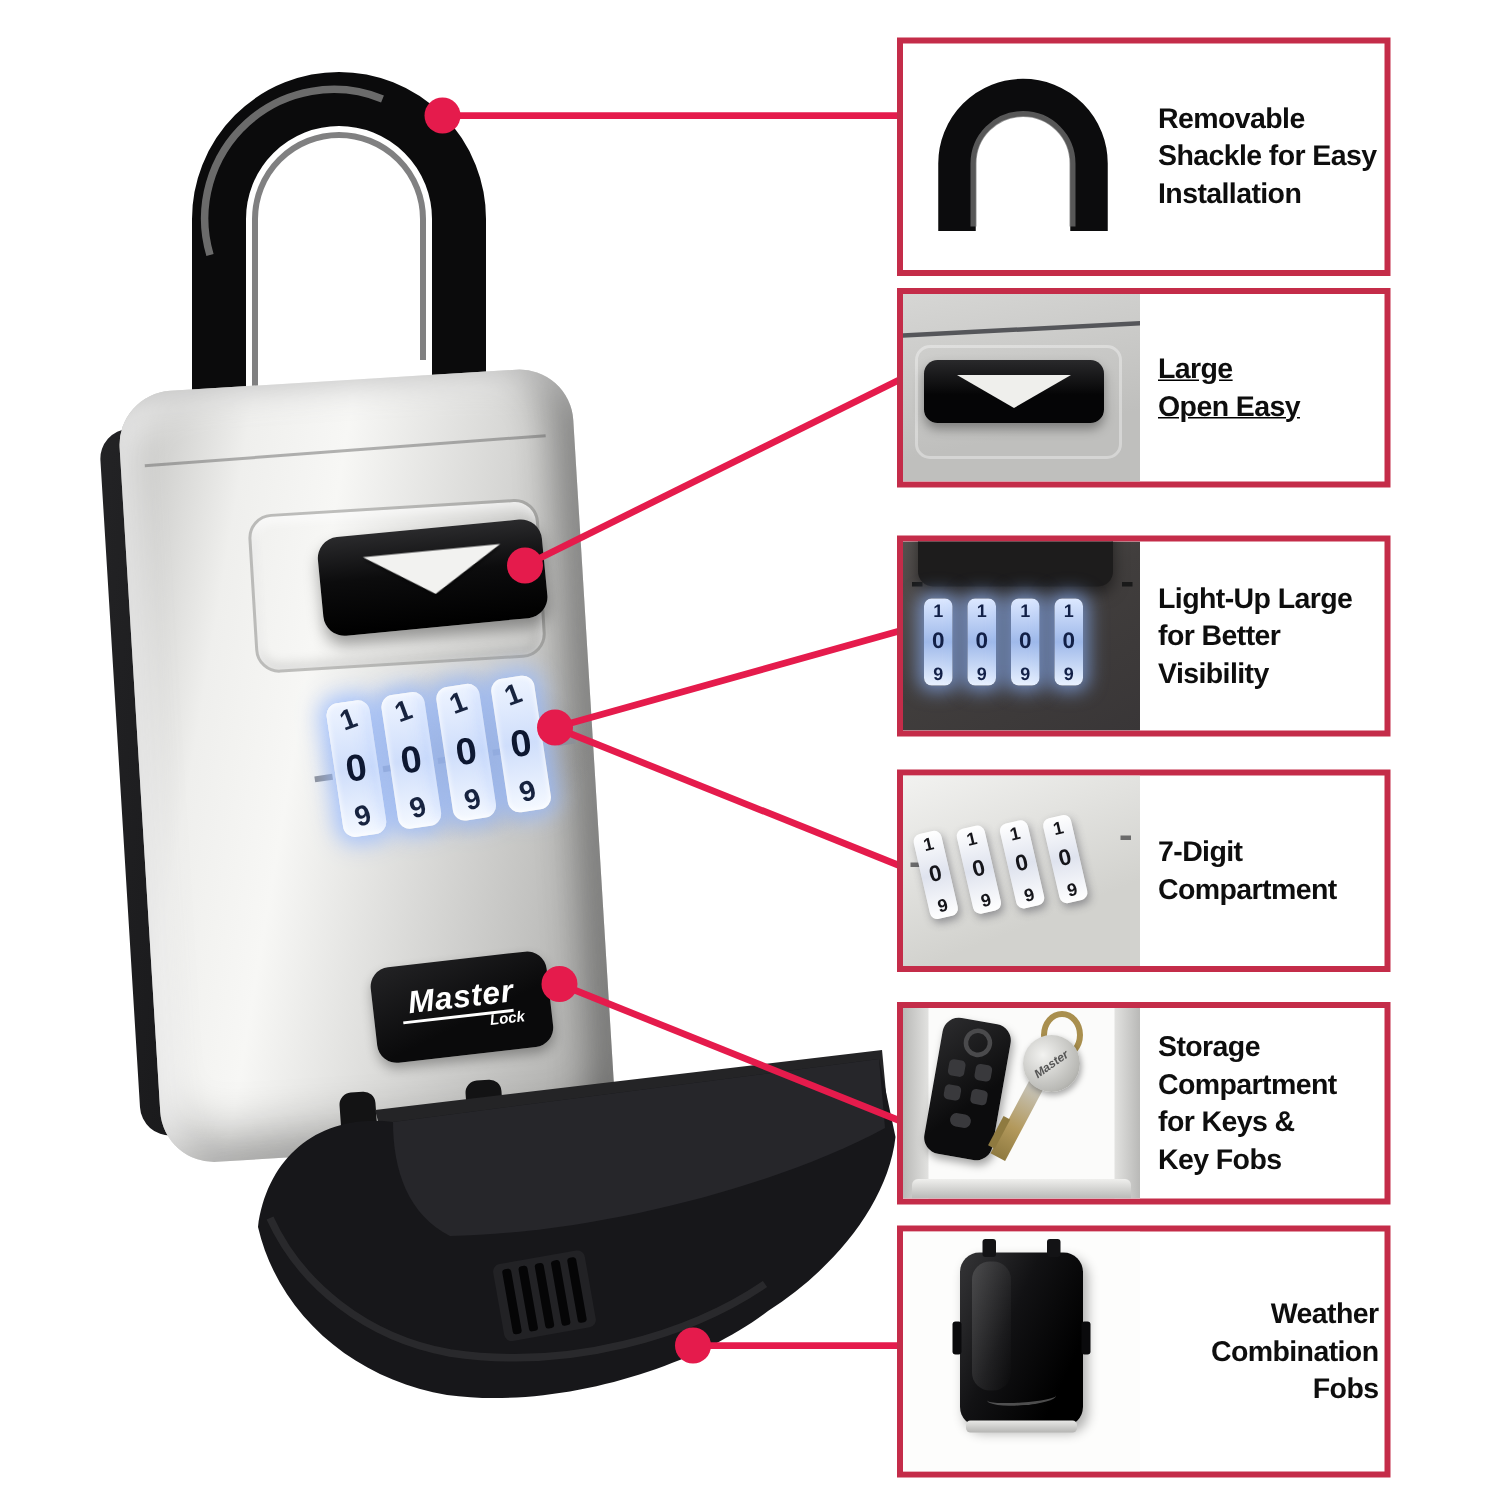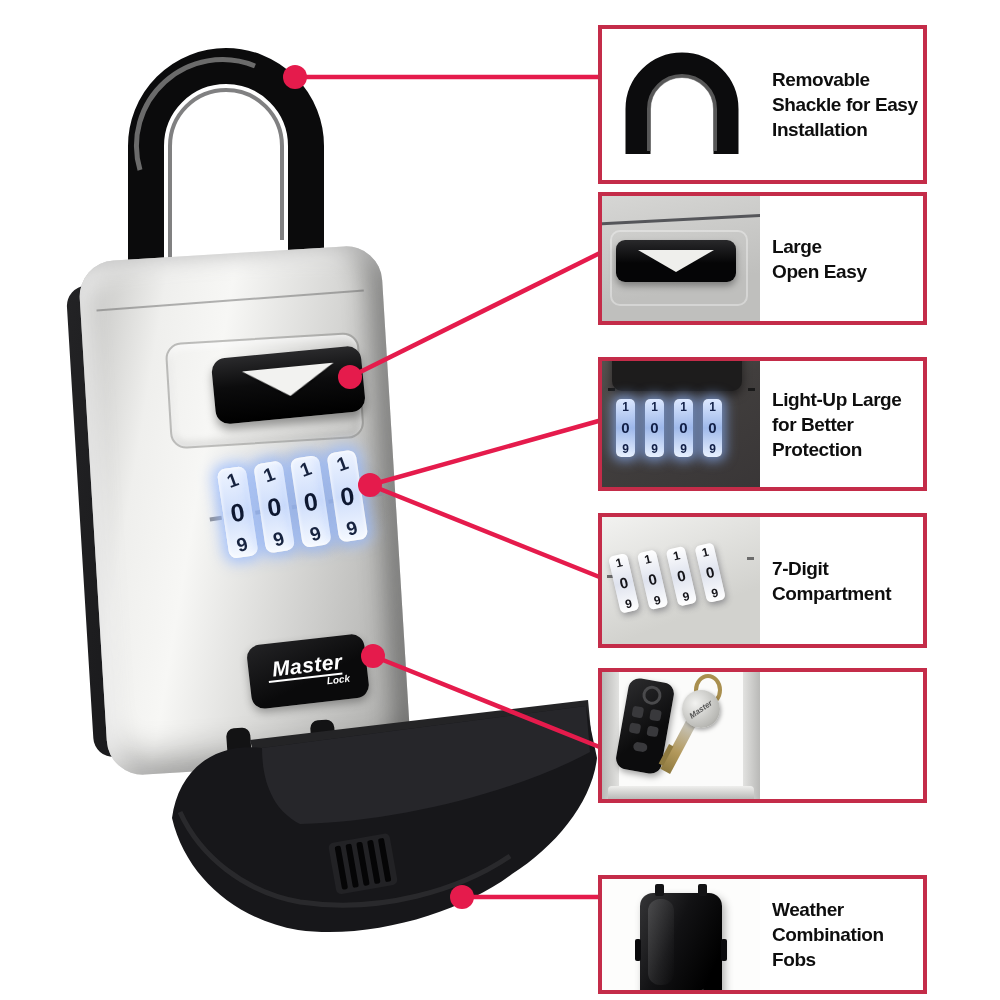--- a/index.html
+++ b/index.html
@@ -230,21 +230,21 @@
         <path d="M47 122 V80 A33 33 0 0 1 113 80 V122" fill="none" stroke="#707070" stroke-width="4" opacity=".75"></path>
       </svg>
     </div>
     <div class="box-text">
       <span>Removable</span>
       <span>Shackle for Easy</span>
       <span>Installation</span>
     </div>
   </div>
 
-  <div class="box" style="top:192px;height:133px;">
+  <div class="box" style="top:192px;height:133px;text-decoration:underline;">
     <div class="box-img">
       <div class="img-lever-bg">
         <div class="mini-seam"></div>
         <div class="mini-recess"></div>
         <div class="mini-lever">
           <div class="mini-lever-tri"></div>
         </div>
       </div>
     </div>
     <div class="box-text">
@@ -279,21 +279,21 @@
             <span class="dt">1</span>
             <span class="dm">0</span>
             <span class="db">9</span>
           </div>
         </div>
       </div>
     </div>
     <div class="box-text">
       <span>Light-Up Large</span>
       <span>for Better</span>
-      <span>Protection</span>
+      <span>Visibility</span>
     </div>
   </div>
 
   <div class="box" style="top:513px;height:135px;">
     <div class="box-img">
       <div class="img-dials-light">
         <div class="mdash" style="left:5px;top:58px"></div>
         <div class="mdash" style="left:145px;top:40px"></div>
         <div class="mini-dial-row">
           <div class="mdial">
@@ -341,23 +341,29 @@
         </div>
         <div class="keyring"></div>
         <div class="keyblade">
           <div class="keyteeth"></div>
         </div>
         <div class="keyhead">
           <span>Master</span>
         </div>
       </div>
     </div>
-  </div>
-
-  <div class="box" style="top:875px;height:119px;">
+    <div class="box-text">
+      <span>Storage</span>
+      <span>Compartment</span>
+      <span>for Keys &amp;</span>
+      <span>Key Fobs</span>
+    </div>
+  </div>
+
+  <div class="box" style="top:817px;height:168px;text-align:right;">
     <div class="box-img">
       <div class="img-cover-bg">
         <div class="cover">
           <div class="cover-tab ct1"></div>
           <div class="cover-tab ct2"></div>
           <div class="cover-clip ccl"></div>
           <div class="cover-clip ccr"></div>
           <div class="cover-sheen"></div>
           <div class="cover-script"></div>
           <div class="cover-base"></div>

